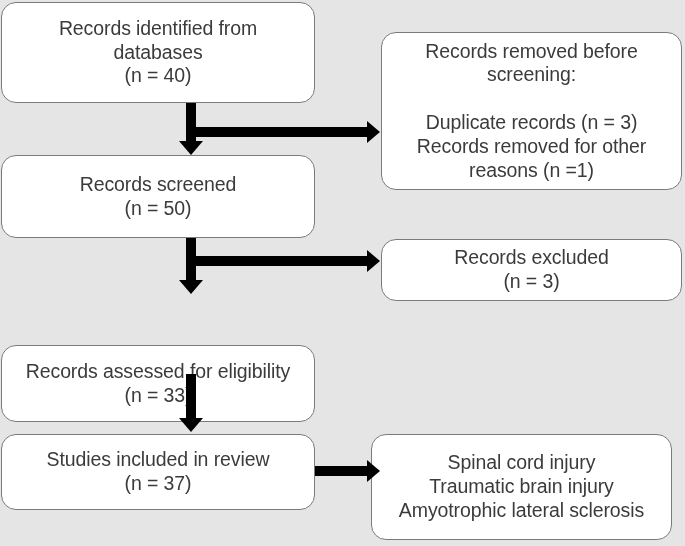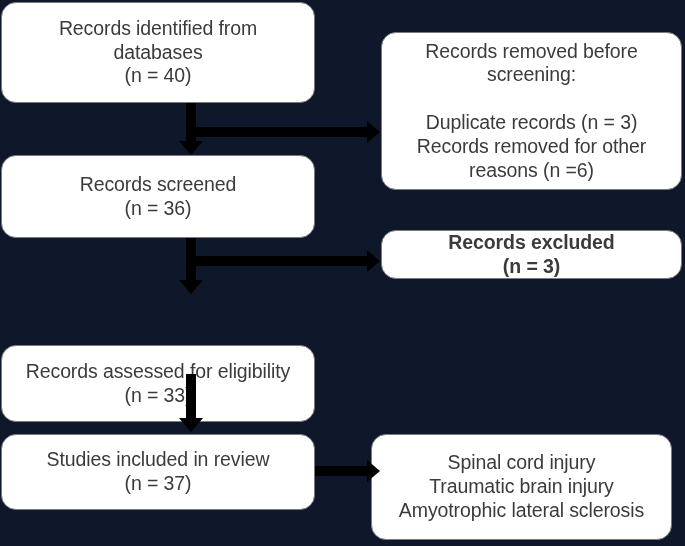--- a/index.html
+++ b/index.html
@@ -4,21 +4,21 @@
 <style>
   html, body {
     margin: 0;
     padding: 0;
     background: #ffffff;
   }
   #diagram {
     position: relative;
     width: 685px;
     height: 546px;
-    background: #0f172a;
+    background: #e5e5e5;
     font-family: "Liberation Sans", sans-serif;
     overflow: hidden;
   }
   .node {
     position: absolute;
     box-sizing: border-box;
     border: 1.3px solid #7b7b7b;
     border-radius: 15px;
     background: #ffffff;
     display: flex;
@@ -37,21 +37,21 @@
   }
 
   
   #box-identified { left: 1px;   top: 2px;   width: 314px; height: 101px; }
   #box-screened   { left: 1px;   top: 155px; width: 314px; height: 83px;  }
   #box-assessed   { left: 1px;   top: 297px; width: 314px; height: 77px; margin-top: 48px;  }
   #box-included   { left: 1px;   top: 434px; width: 314px; height: 76px;  }
 
   
   #box-removed    { left: 381px; top: 32px;  width: 301px; height: 158px; }
-  #box-excluded   { left: 381px; top: 230px; width: 301px; height: 49px; font-weight: bold;  }
+  #box-excluded   { left: 381px; top: 239px; width: 301px; height: 62px;  }
   #box-diagnoses  { left: 371px; top: 434px; width: 301px; height: 106px; }
 
   
   .conn { position: absolute; }
   .vline {
     position: absolute;
     background: #000000;
     width: 10px;
   }
   .hline {
@@ -100,40 +100,40 @@
 <div id="diagram">
 
   <div class="node" id="box-identified">
     <span class="inner">Records identified from
 databases
 (n = 40)</span>
   </div>
 
   <div class="node" id="box-screened">
     <span class="inner">Records screened
-(n = 36)</span>
+(n = 50)</span>
   </div>
 
   <div class="node" id="box-assessed">
     <span class="inner">Records assessed for eligibility
 (n = 33)</span>
   </div>
 
   <div class="node" id="box-included">
     <span class="inner">Studies included in review
 (n = 37)</span>
   </div>
 
   <div class="node" id="box-removed">
     <span class="inner">Records removed before
 screening:
 
 Duplicate records (n = 3)
 Records removed for other
-reasons (n =6)</span>
+reasons (n =1)</span>
   </div>
 
   <div class="node" id="box-excluded">
     <span class="inner">Records excluded
 (n = 3)</span>
   </div>
 
   <div class="node" id="box-diagnoses">
     <span class="inner">Spinal cord injury
 Traumatic brain injury

